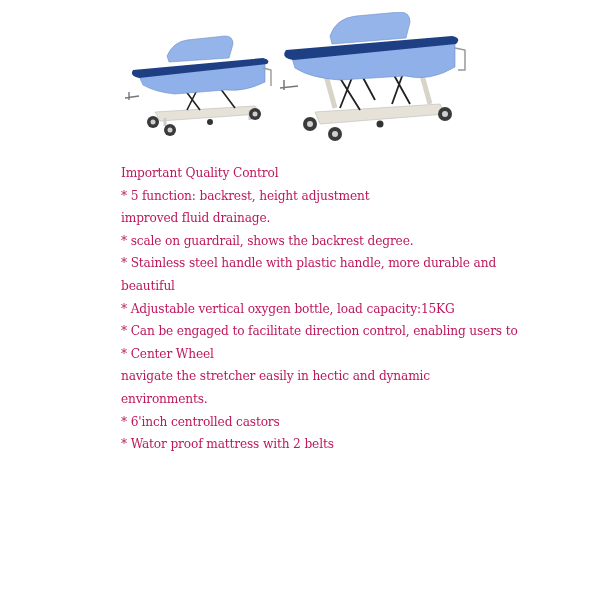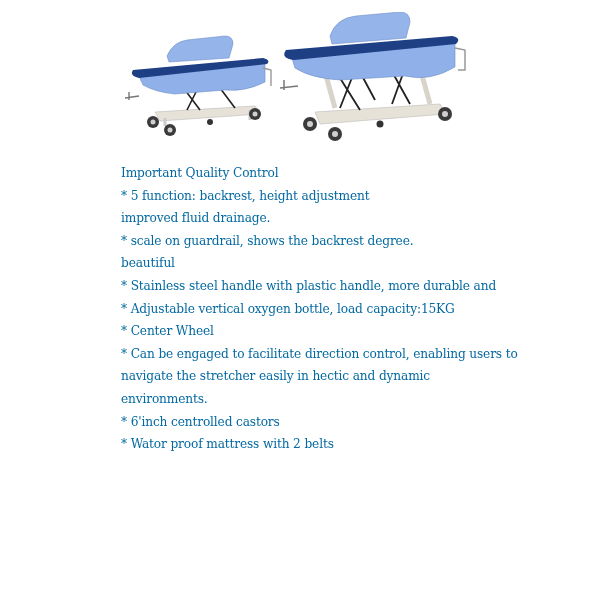--- a/index.html
+++ b/index.html
@@ -1,21 +1,21 @@
 <!DOCTYPE html>
 <html><head>
   <meta charset="utf-8">
   <style>
     html, body { margin: 0; padding: 0; background: #ffffff; }
     body { width: 600px; height: 600px; position: relative; overflow: hidden; }
     .product-image { position: absolute; left: 125px; top: 12px; width: 350px; height: 135px; }
     .text-block {
       position: absolute; left: 121px; top: 162px; width: 370px;
       font-family: "DejaVu Serif", "Liberation Serif", serif;
-      font-size: 12.2px; line-height: 22.6px; color: #0369a1;
+      font-size: 12.2px; line-height: 22.6px; color: #be185d;
       letter-spacing: -0.15px;
     }
     .line { white-space: nowrap; }
   </style>
 </head>
 <body>
 
 <div class="product-image">
   <svg width="350" height="135" viewBox="0 0 350 135">
 
@@ -68,22 +68,22 @@
       <circle cx="100" cy="112" r="3.5" fill="#333"></circle>
     </g>
   </svg>
 </div>
 
 <div class="text-block">
   <div class="line">Important Quality Control</div>
   <div class="line">* 5 function: backrest, height adjustment</div>
   <div class="line">improved fluid drainage.</div>
   <div class="line">* scale on guardrail, shows the backrest degree.</div>
+  <div class="line">* Stainless steel handle with plastic handle, more durable and</div>
   <div class="line">beautiful</div>
-  <div class="line">* Stainless steel handle with plastic handle, more durable and</div>
   <div class="line">* Adjustable vertical oxygen bottle, load capacity:15KG</div>
+  <div class="line">* Can be engaged to facilitate direction control, enabling users to</div>
   <div class="line">* Center Wheel</div>
-  <div class="line">* Can be engaged to facilitate direction control, enabling users to</div>
   <div class="line">navigate the stretcher easily in hectic and dynamic</div>
   <div class="line">environments.</div>
   <div class="line">* 6'inch centrolled castors</div>
   <div class="line">* Wator proof mattress with 2 belts</div>
 </div>
 
 </body></html>

